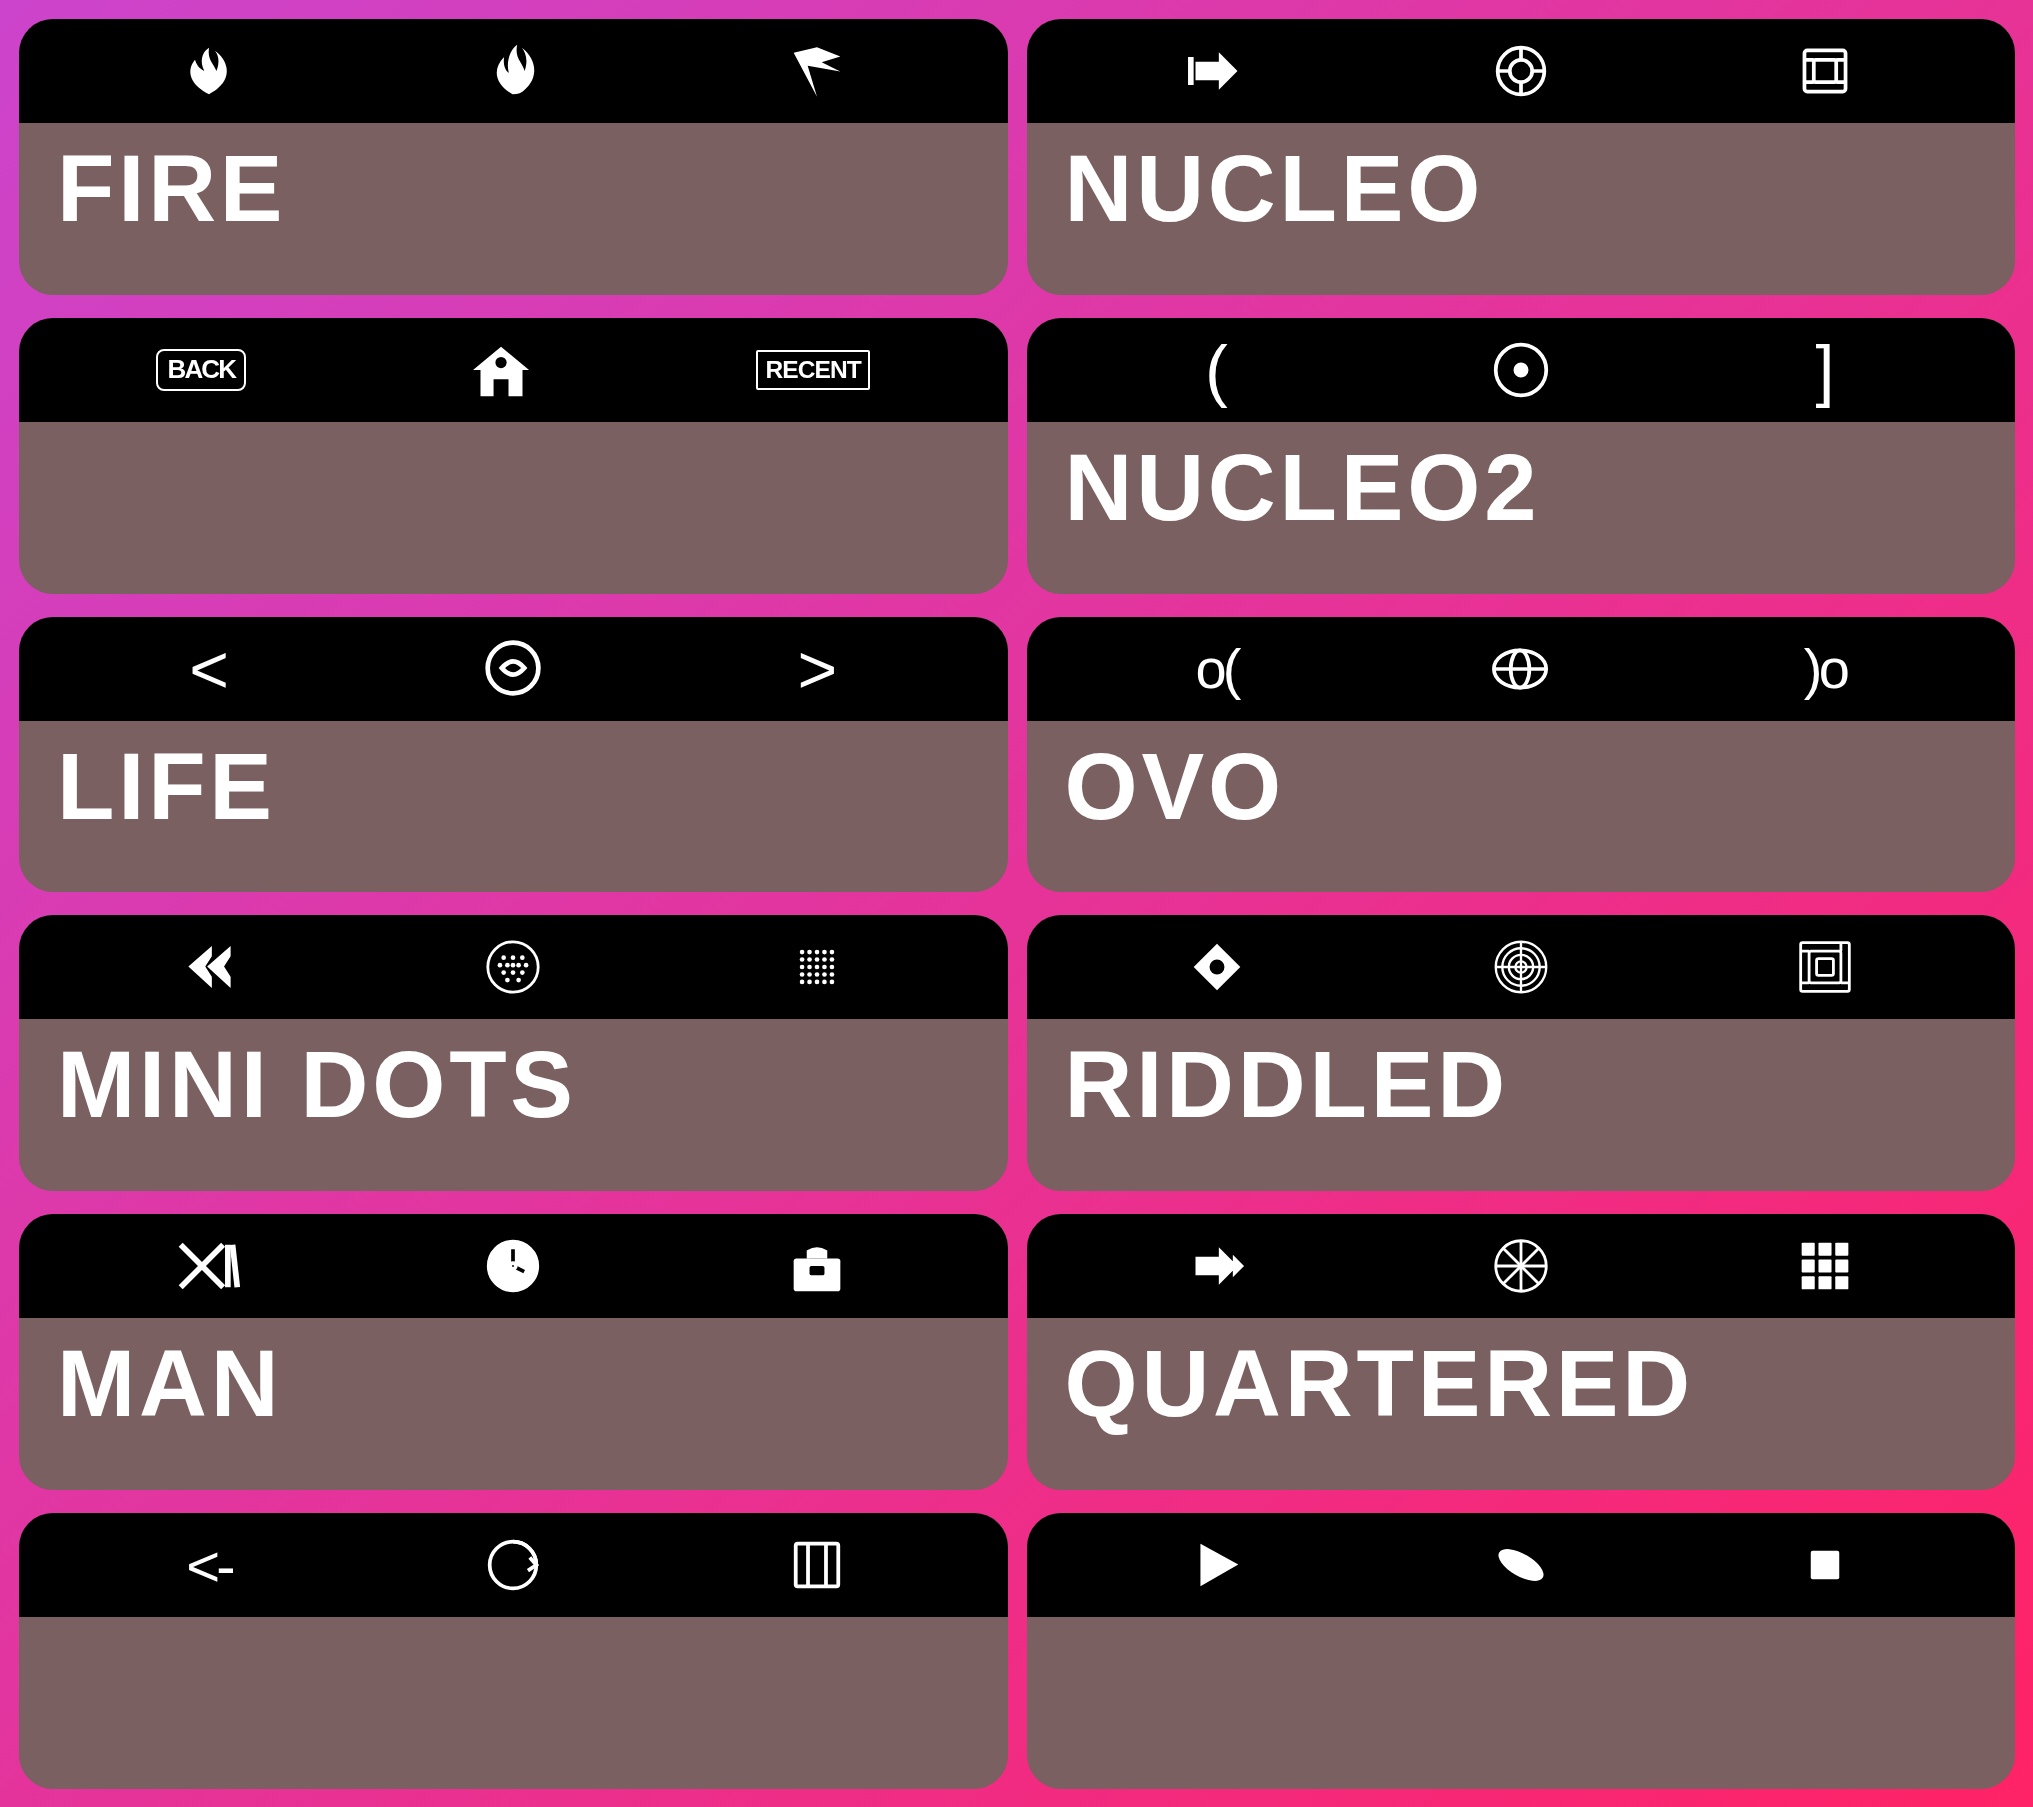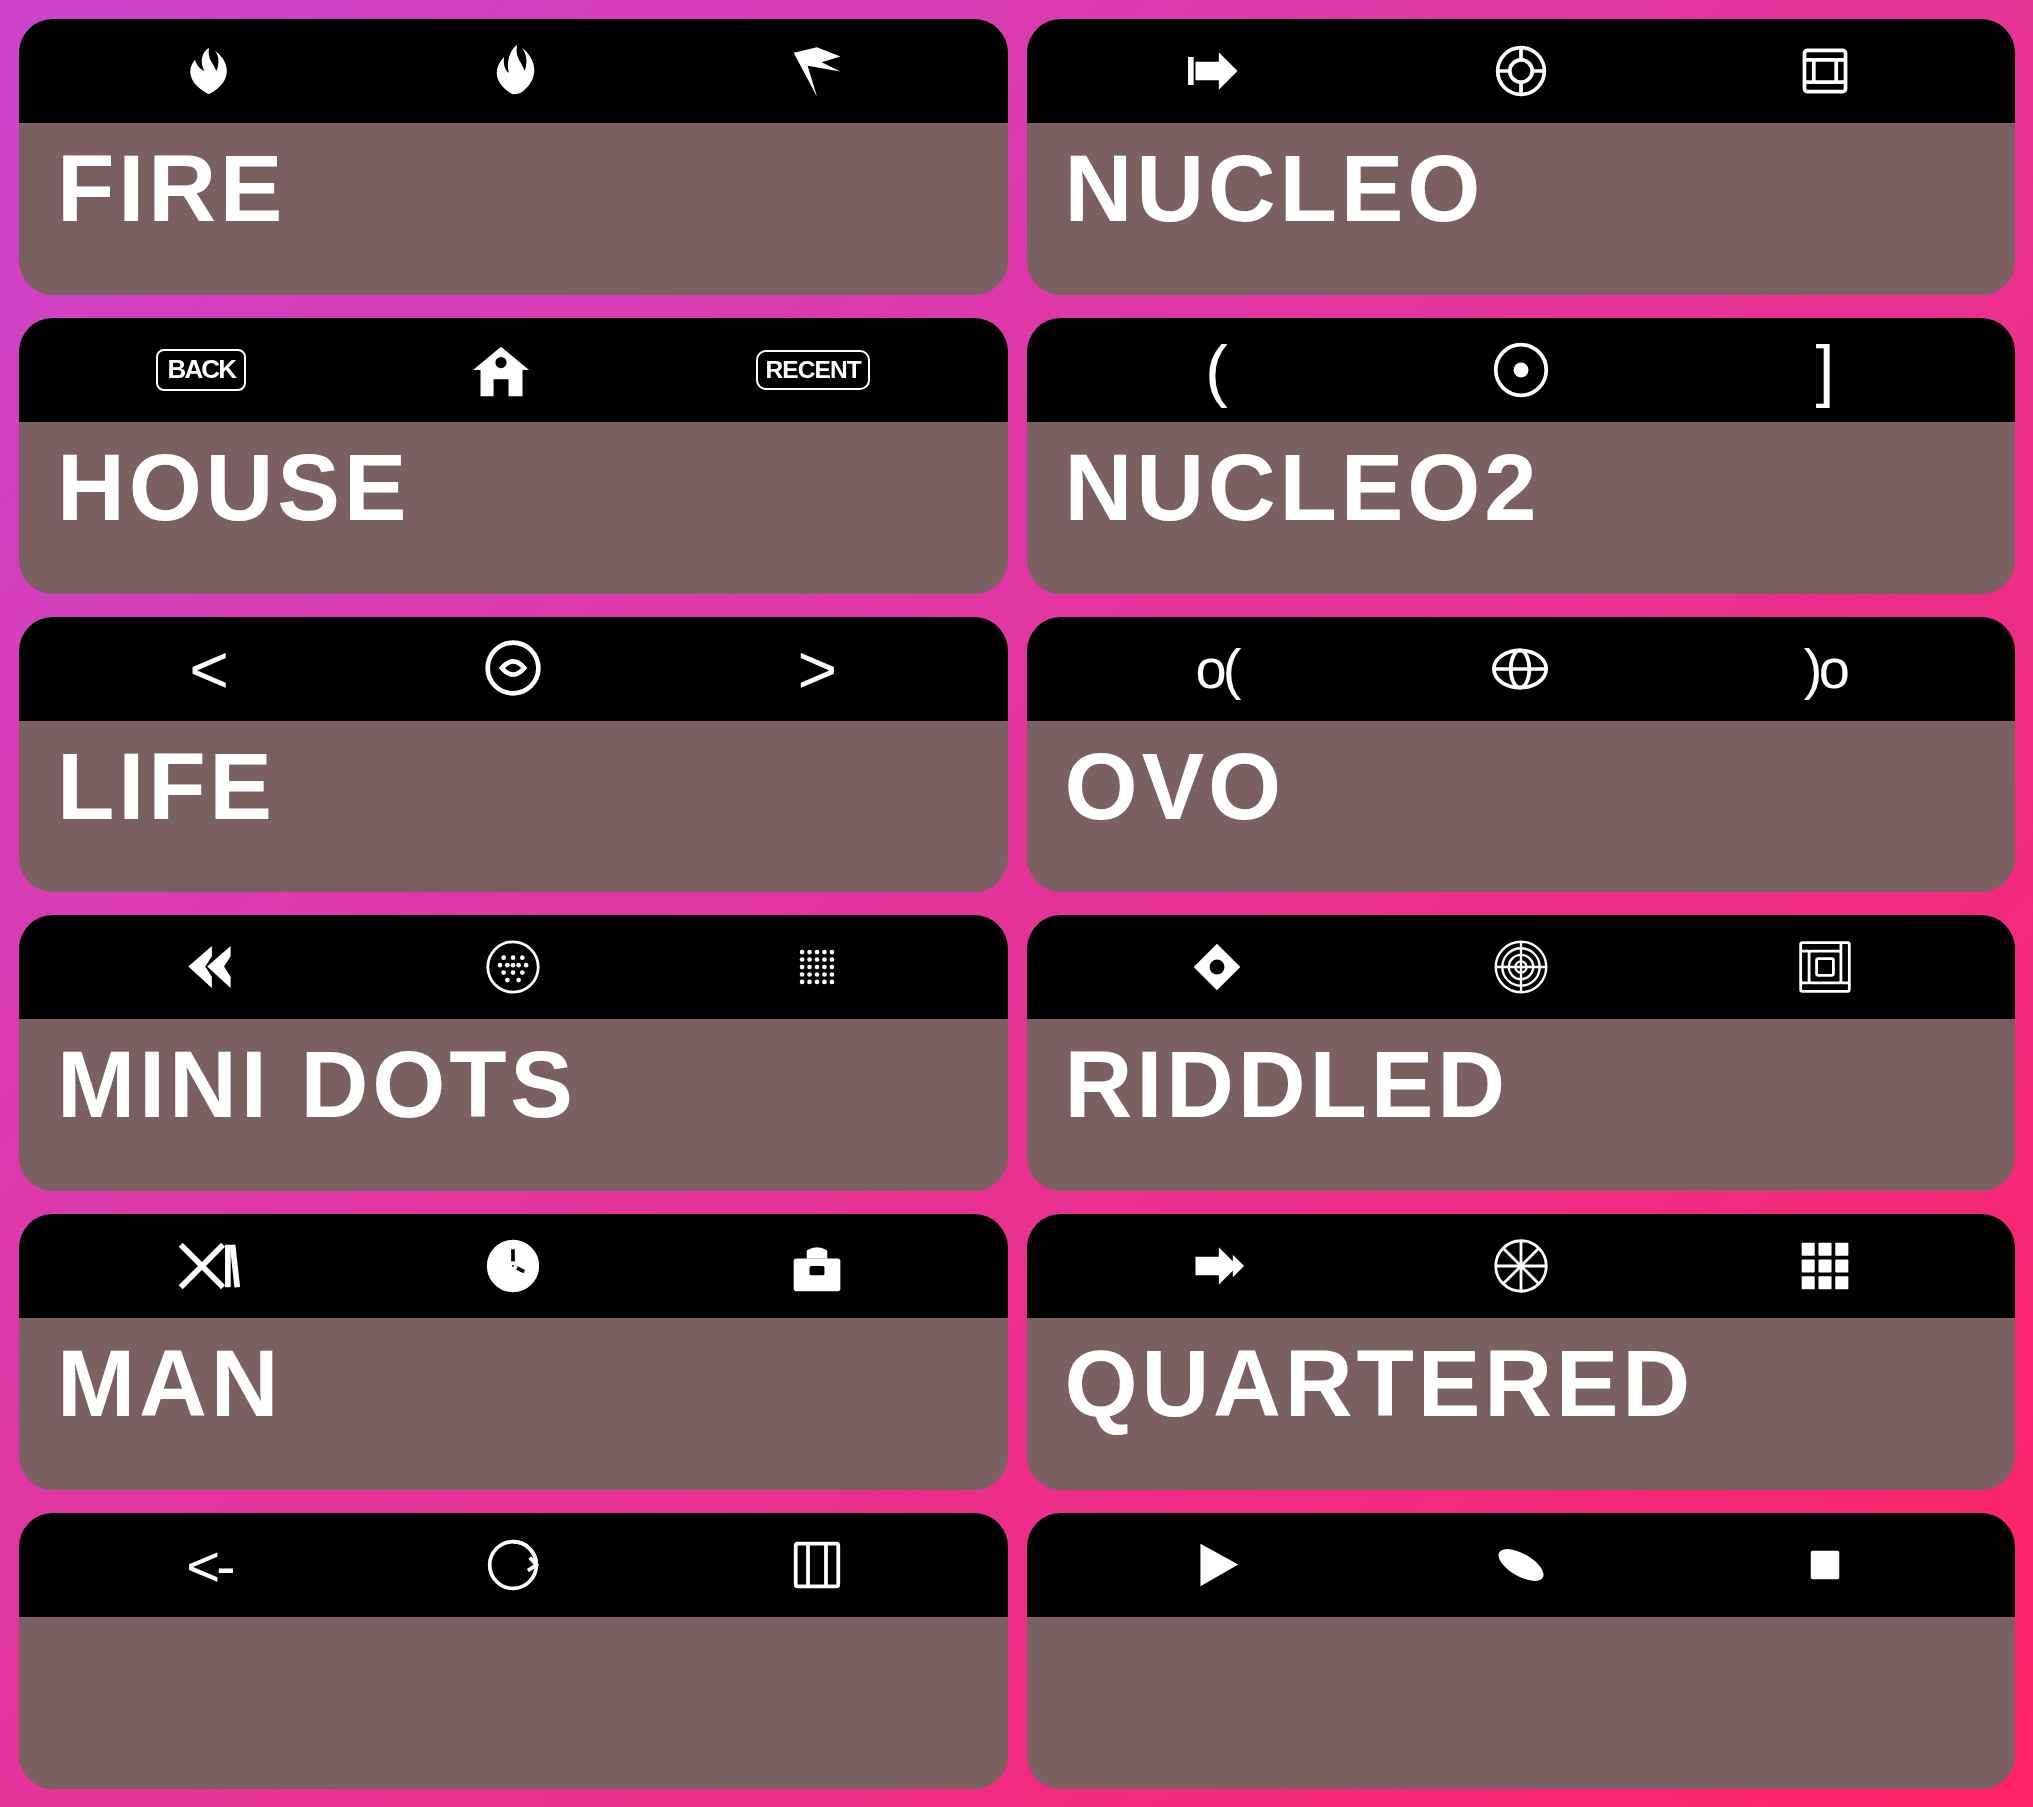--- a/index.html
+++ b/index.html
@@ -90,23 +90,22 @@
 
   <div class="card">
     <div class="icon-bar">
       <div class="icon-slot" style="font-size:26px; font-weight:bold; letter-spacing:-1.9px; border:2.8px solid white; border-radius:8px; padding:3.8px 9.4px; height:auto; width:auto;">BACK</div>
       <div class="icon-slot">
         <svg width="61" height="56" viewBox="0 0 65 60" fill="white">
           <polygon points="32,5 62,30 55,30 55,58 40,58 40,40 24,40 24,58 10,58 10,30 2,30"></polygon>
           <circle cx="32" cy="22" r="6" fill="black"></circle>
         </svg>
       </div>
-      <div class="icon-slot" style="font-size:24.5px; font-weight:bold; border:2.8px solid white; border-radius:10px; padding:3.8px 7.5px; height:auto; width:auto; letter-spacing:-0.9px;">RECENT</div>
-    </div>
-    <div class="card-label">HoUse</div>
+      <div class="icon-slot" style="font-size:24.5px; font-weight:bold; border:2.8px solid white; border-radius:2px; padding:3.8px 7.5px; height:auto; width:auto; letter-spacing:-0.9px;">RECENT</div>
+    </div>
   </div>
 
   <div class="card">
     <div class="icon-bar">
       <div class="icon-slot" style="font-size:68px; font-weight:100;">&lt;</div>
       <div class="icon-slot">
         <svg width="61" height="61" viewBox="0 0 65 65" fill="none" stroke="white" stroke-width="5">
           <circle cx="32" cy="32" r="27"></circle>
           <path d="M20 32 Q32 18 44 32 Q32 46 20 32Z" fill="none"></path>
         </svg>

